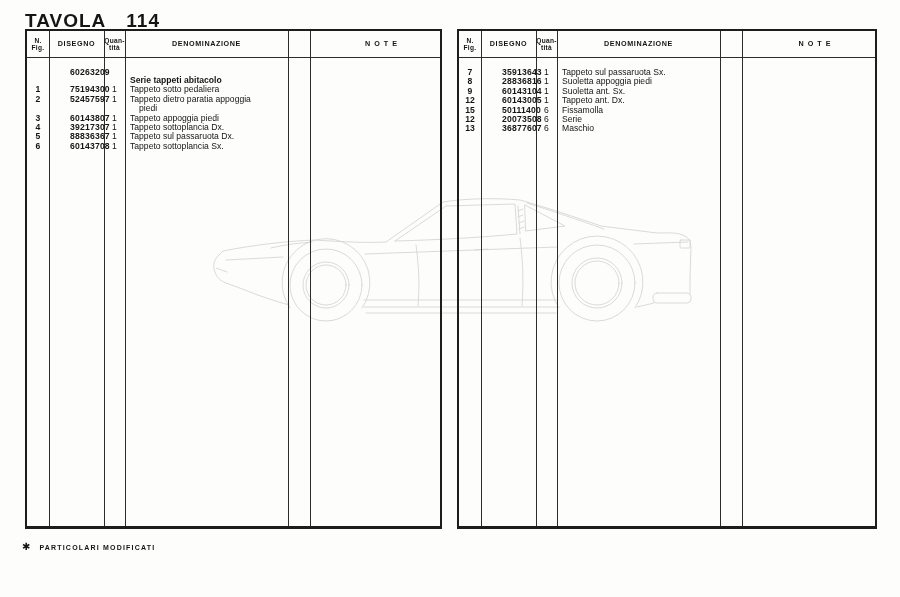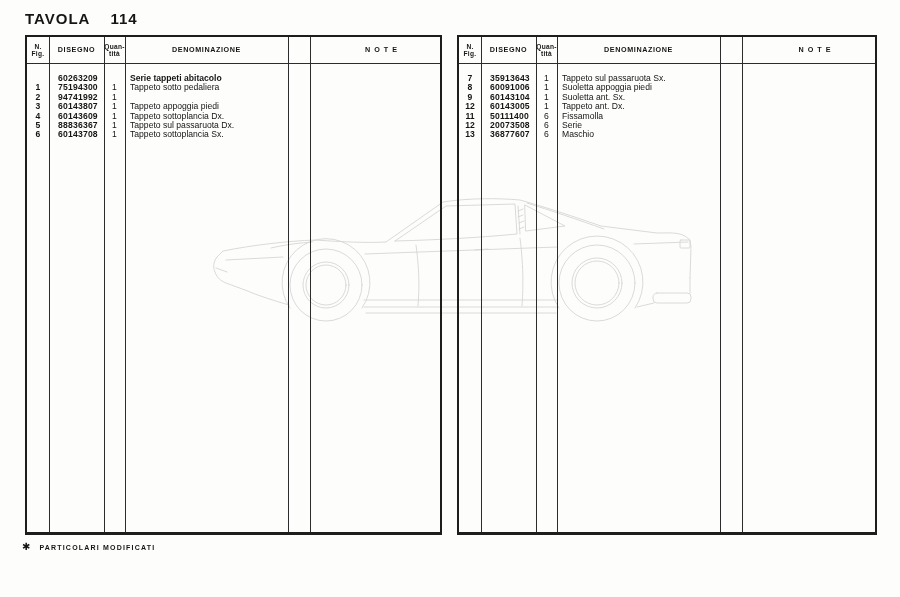--- a/index.html
+++ b/index.html
@@ -1,41 +1,41 @@
 <!DOCTYPE html>
 <html><head>
 <meta charset="utf-8">
 <style>
   html,body{margin:0;padding:0;background:#e8e8e8;}
   .page{position:relative;width:900px;height:597px;background:#fdfdfc;
         font-family:"Liberation Sans", sans-serif;color:#151515;overflow:hidden;}
   .title{position:absolute;left:25px;top:10px;display:flex;gap:20px;
-         font-weight:bold;font-size:15px;letter-spacing:1px;}
+         font-weight:bold;font-size:19px;letter-spacing:1px;}
   .car{position:absolute;left:213px;top:190px;width:480px;height:146px;z-index:0;}
-  .ptable{position:absolute;top:35px;height:500px;box-sizing:border-box;
+  .ptable{position:absolute;top:29px;height:500px;box-sizing:border-box;
           border:2px solid #1d1d1d;border-bottom-width:3px;z-index:1;background:transparent;}
   #table-left{left:25px;width:417px;}
   #table-right{left:457px;width:420px;}
   .vline{position:absolute;top:0;bottom:0;width:1px;background:#2c2c2c;}
   .v1{left:22px}.v2{left:77px}.v3{left:98px}.v4{left:261px}.v5{left:283px}
   .thead{position:absolute;top:0;left:0;right:0;height:26px;border-bottom:1px solid #2c2c2c;
          display:grid;grid-template-columns:22px 55px 21px 163px 22px 1fr;}
   .hc{display:flex;flex-direction:column;align-items:center;justify-content:center;
       font-weight:bold;font-size:6.6px;line-height:7.2px;letter-spacing:.3px;text-align:center;}
   .hc.big{font-size:7.2px;letter-spacing:.6px;}
   .hc.note{font-size:7.2px;letter-spacing:4px;padding-left:16px;}
   .rows{position:absolute;top:37px;left:0;right:0;}
   .prow{display:grid;grid-template-columns:22px 55px 21px 163px 22px 1fr;
         font-size:8.6px;line-height:9.4px;}
   .fig{text-align:center;font-weight:bold;}
-  .dis{padding-left:9px;font-weight:bold;letter-spacing:.2px;}
+  .dis{padding-left:21px;font-weight:bold;letter-spacing:.2px;}
   .qty{text-align:center;}
   .den{padding-left:5px;}
   .den2{padding-left:9px;}
-  .boldrow{font-weight:bold;}
+  .boldrow{font-weight:bold;margin-top:8px;}
   .footer{position:absolute;left:22px;top:542px;display:flex;align-items:center;gap:9px;z-index:1;}
   .fmark{font-size:10px;line-height:10px;}
   .ftext{font-size:7px;font-weight:bold;letter-spacing:1.2px;}
 </style>
 </head>
 <body>
 
 <div class="page">
 
   <div class="title">
@@ -106,32 +106,36 @@
         <div class="den boldrow">Serie tappeti abitacolo</div>
       </div>
       <div class="prow">
         <div class="fig">1</div>
         <div class="dis">75194300</div>
         <div class="qty">1</div>
         <div class="den">Tappeto sotto pedaliera</div>
       </div>
       <div class="prow">
         <div class="fig">2</div>
-        <div class="dis">94741992</div>
-        <div class="qty">1</div>
+        <div class="dis">52457597</div>
+        <div class="qty">1</div>
+        <div class="den">
+          <div>Tappeto dietro paratia appoggia</div>
+          <div class="den2">piedi</div>
+        </div>
       </div>
       <div class="prow">
         <div class="fig">3</div>
         <div class="dis">60143807</div>
         <div class="qty">1</div>
         <div class="den">Tappeto appoggia piedi</div>
       </div>
       <div class="prow">
         <div class="fig">4</div>
-        <div class="dis">60143609</div>
+        <div class="dis">39217307</div>
         <div class="qty">1</div>
         <div class="den">Tappeto sottoplancia Dx.</div>
       </div>
       <div class="prow">
         <div class="fig">5</div>
         <div class="dis">88836367</div>
         <div class="qty">1</div>
         <div class="den">Tappeto sul passaruota Dx.</div>
       </div>
       <div class="prow">
@@ -165,38 +169,38 @@
     </div>
     <div class="rows">
       <div class="prow">
         <div class="fig">7</div>
         <div class="dis">35913643</div>
         <div class="qty">1</div>
         <div class="den">Tappeto sul passaruota Sx.</div>
       </div>
       <div class="prow">
         <div class="fig">8</div>
-        <div class="dis">60091006</div>
+        <div class="dis">28836816</div>
         <div class="qty">1</div>
         <div class="den">Suoletta appoggia piedi</div>
       </div>
       <div class="prow">
         <div class="fig">9</div>
         <div class="dis">60143104</div>
         <div class="qty">1</div>
         <div class="den">Suoletta ant. Sx.</div>
       </div>
       <div class="prow">
         <div class="fig">12</div>
         <div class="dis">60143005</div>
         <div class="qty">1</div>
         <div class="den">Tappeto ant. Dx.</div>
       </div>
       <div class="prow">
-        <div class="fig">11</div>
+        <div class="fig">15</div>
         <div class="dis">50111400</div>
         <div class="qty">6</div>
         <div class="den">Fissamolla</div>
       </div>
       <div class="prow">
         <div class="fig">12</div>
         <div class="dis">20073508</div>
         <div class="qty">6</div>
         <div class="den">Serie</div>
       </div>

